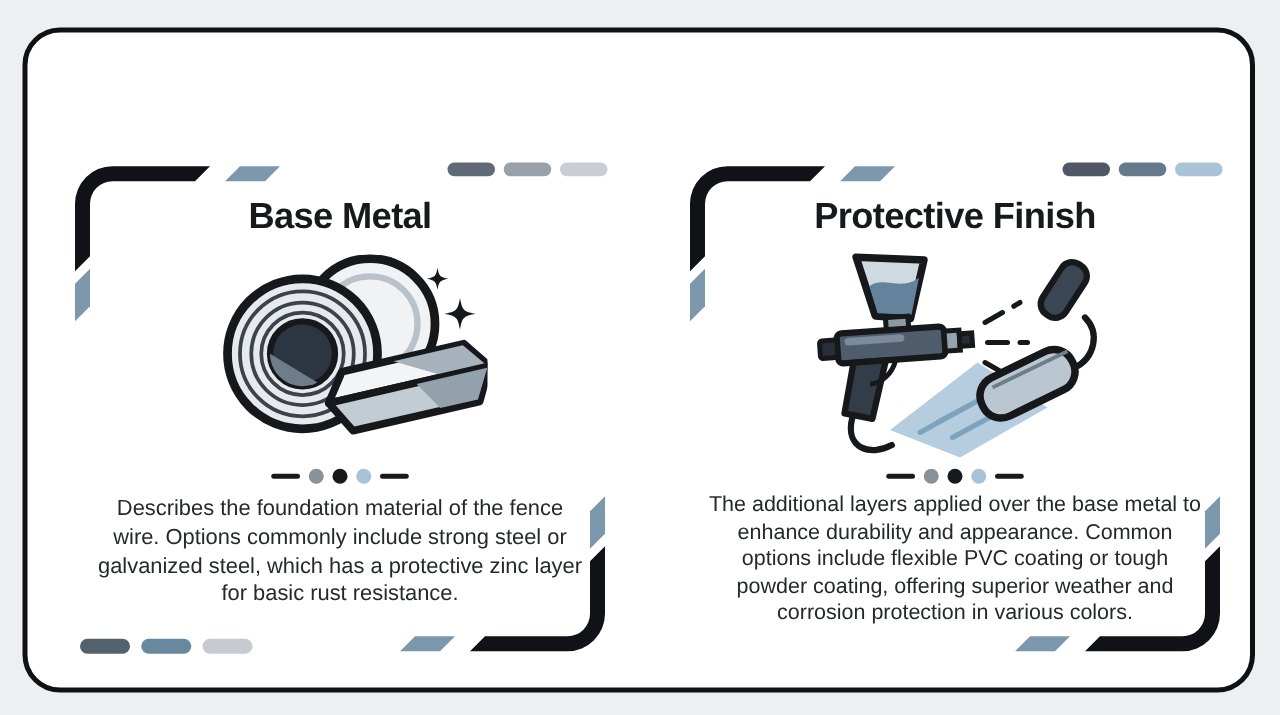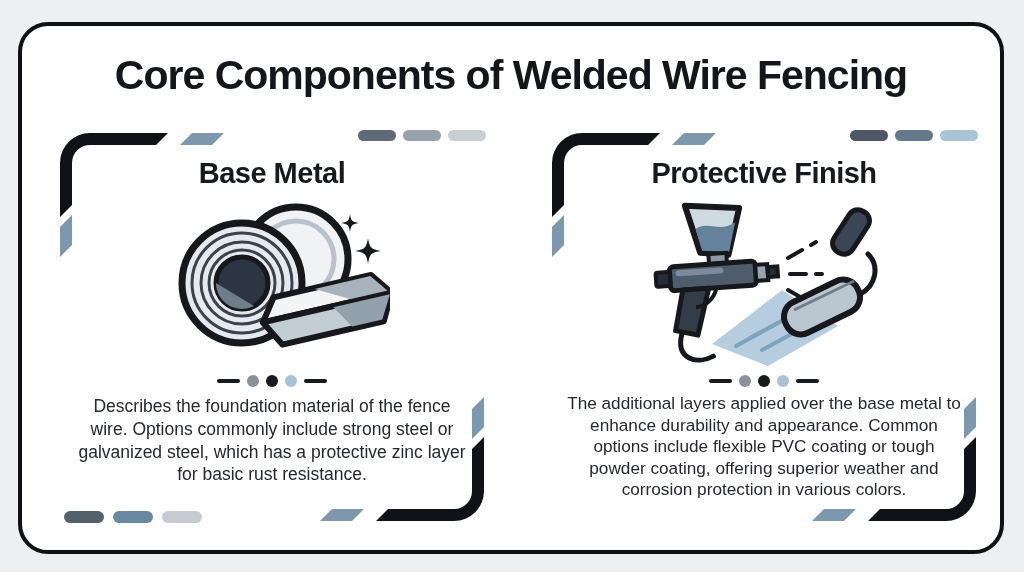--- a/index.html
+++ b/index.html
@@ -83,21 +83,20 @@
     font-size: 17.5px;
     line-height: 1.3;
     color: #26282c;
   }
   .card.right .card-desc { width: 400px; top: 264px; font-size: 17.2px; line-height: 1.25; }
 </style>
 </head>
 <body>
 
 <div class="panel">
-  <h1 class="main-title">Core Components of Welded Wire Fencing</h1>
 
   <section class="card left">
     <svg class="bracket tl" viewBox="0 0 170 132">
       <path d="M 112,4 L 100,16 L 34,16 A 18 18 0 0 0 16,34 L 16,76 L 4,88 L 4,34 A 30 30 0 0 1 34,4 Z" fill="#101217"></path>
       <polygon points="124,16 136,4 168,4 156,16" fill="#7d98ad"></polygon>
       <polygon points="4,98 16,86 16,116 4,128" fill="#7d98ad"></polygon>
     </svg>
     <div class="pills tr">
       <span class="pill" style="background-color: rgb(95, 106, 118);"></span>
       <span class="pill" style="background-color: rgb(153, 162, 172);"></span>

